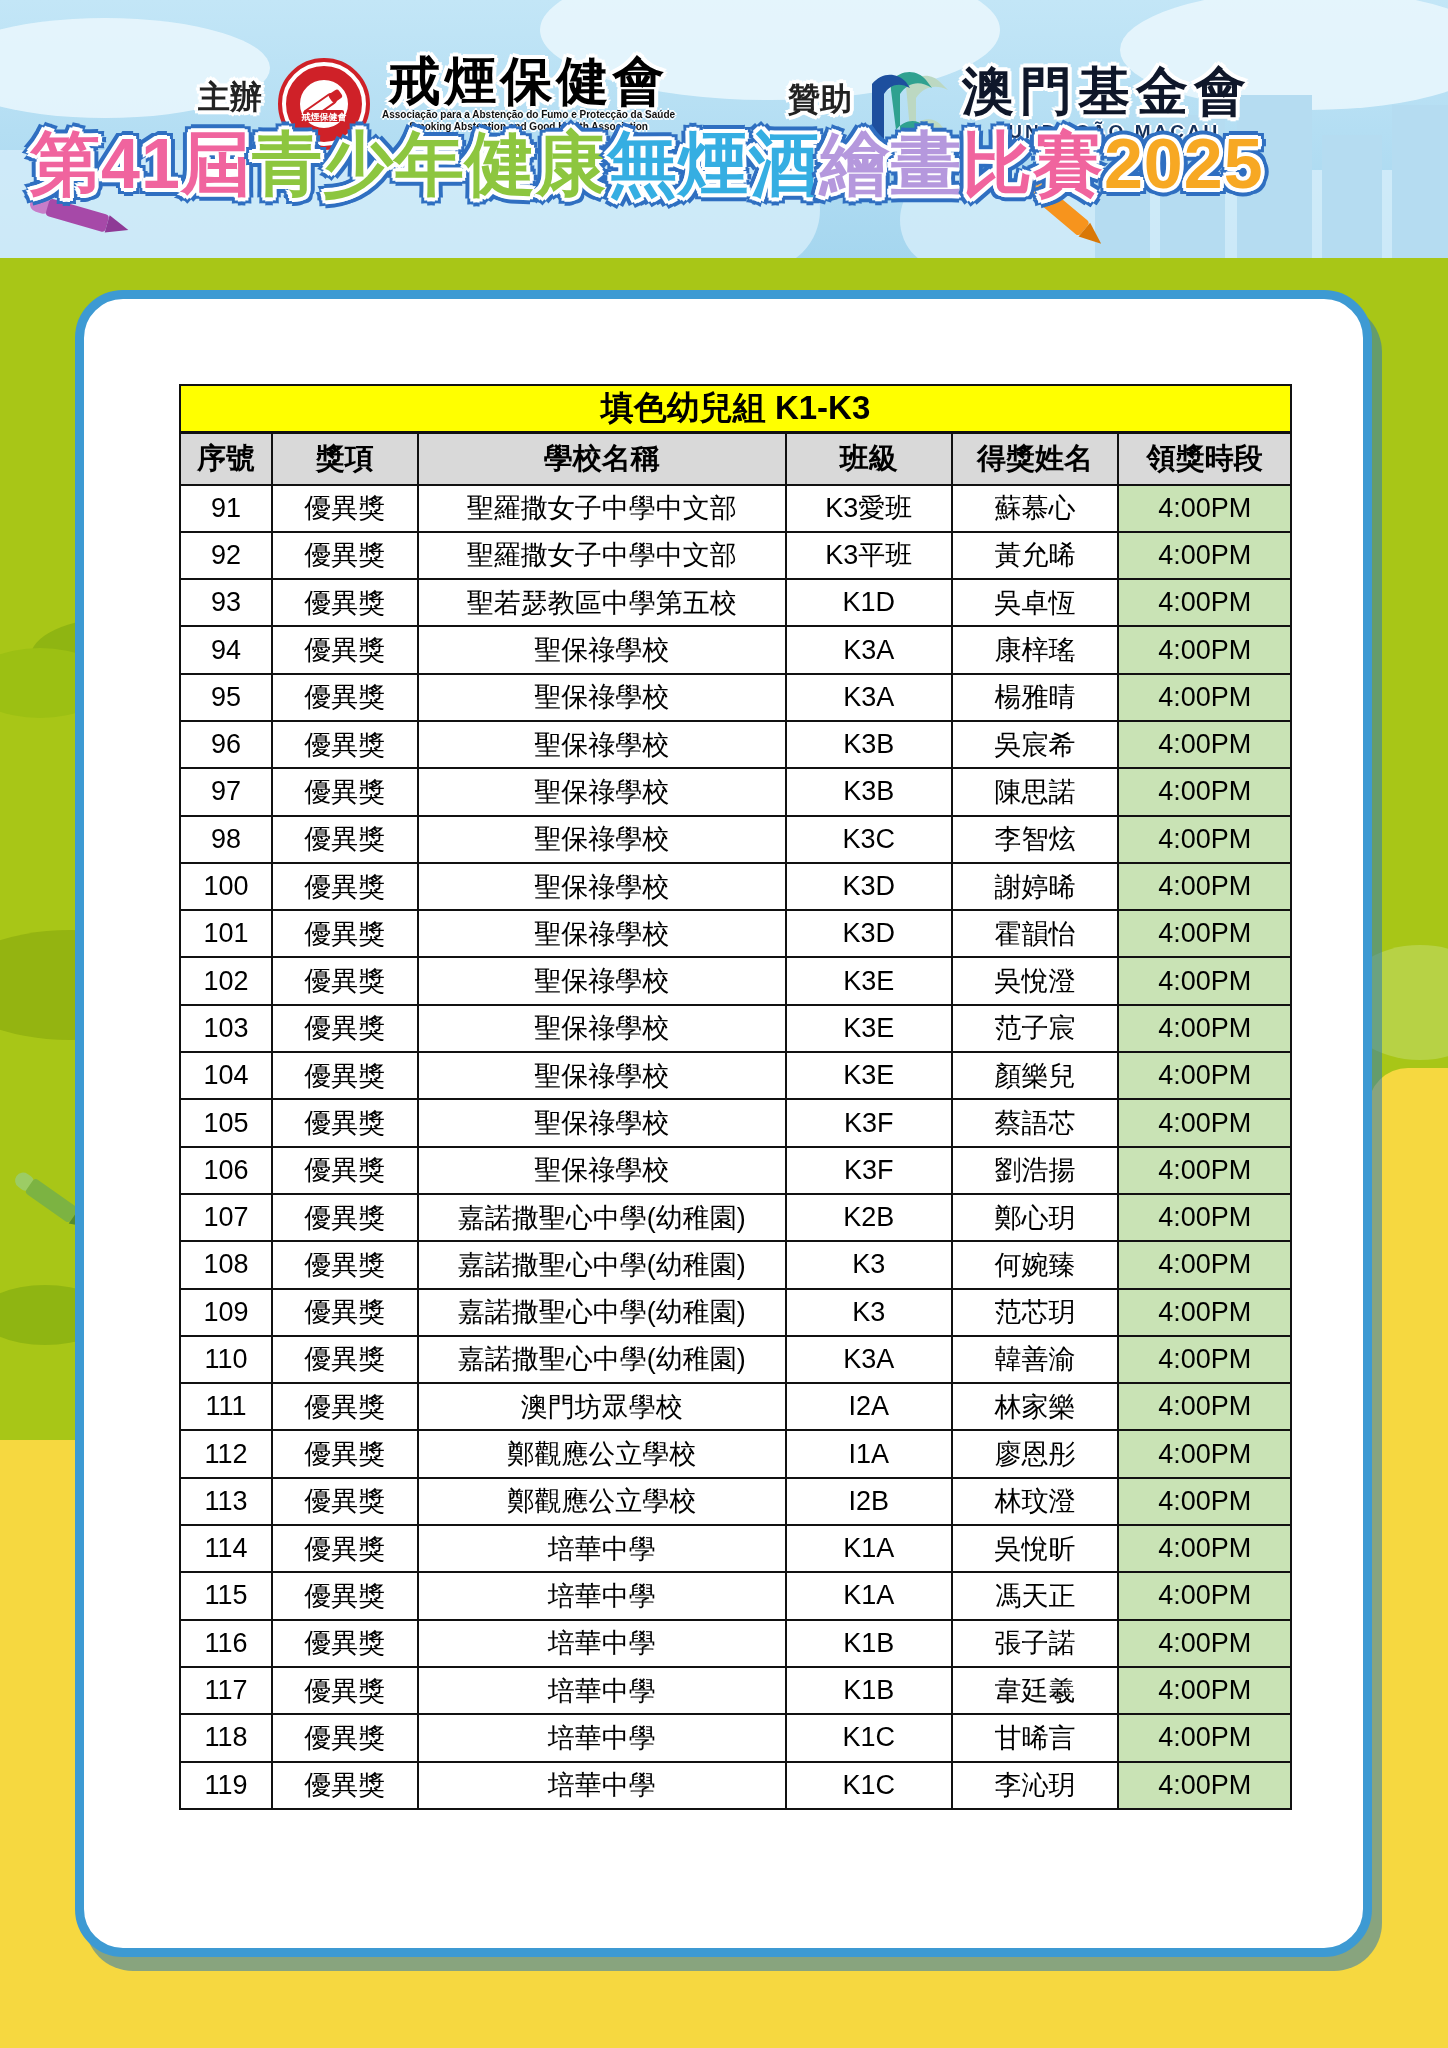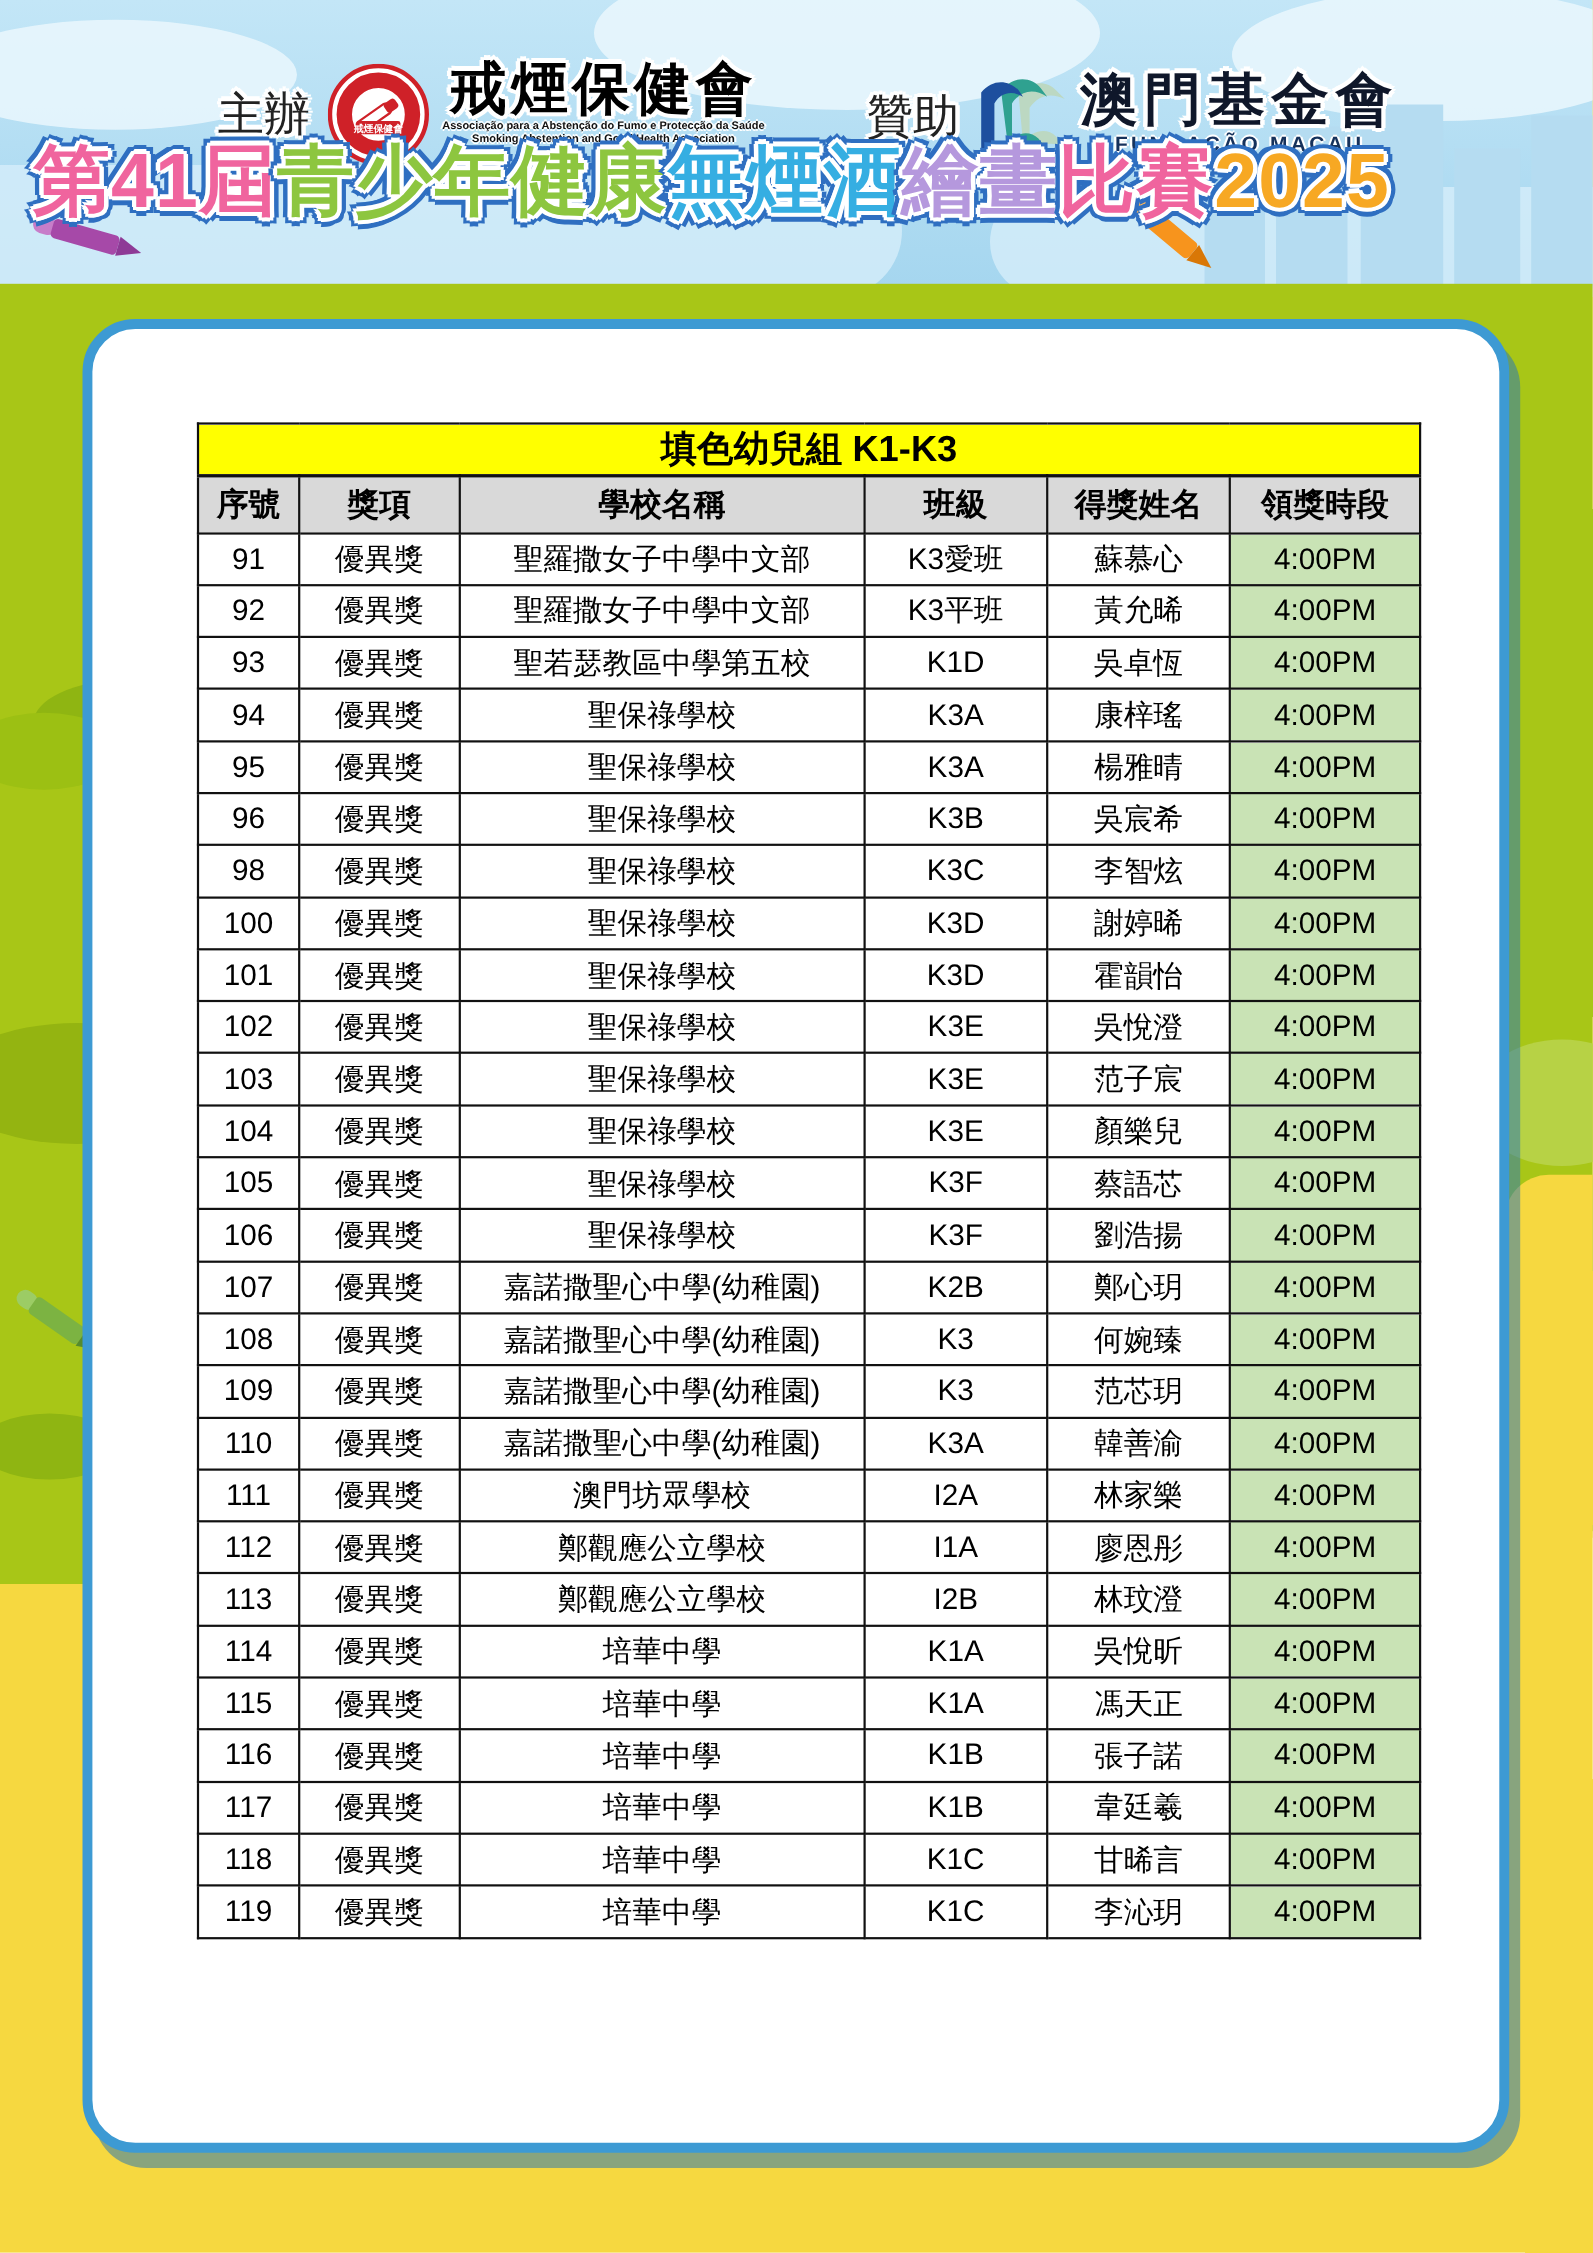--- a/index.html
+++ b/index.html
@@ -18,21 +18,21 @@
                   background:#f6d840; border-top-left-radius:40px; }
   .bush { position:absolute; border-radius:50%; }
 
   
   .pencil { position:absolute; }
 
   
   .logo-row { position:absolute; top:36px; left:0; width:1448px; height:120px; }
   .org-group { position:absolute; left:198px; top:18px; display:flex; align-items:flex-start; }
   .sp-group  { position:absolute; left:788px; top:28px; display:flex; align-items:flex-start; }
-  .host-label { font-size:42px; font-weight:normal; color:#222; margin-top:22px;
+  .host-label { font-size:32px; font-weight:bold; color:#222; margin-top:22px;
       text-shadow:-3px -3px 0 #fff,3px -3px 0 #fff,-3px 3px 0 #fff,3px 3px 0 #fff,0 4px 0 #fff,0 -4px 0 #fff,4px 0 0 #fff,-4px 0 0 #fff; }
   .org-emblem { margin:4px 12px 0 16px; }
   .org-text { display:flex; flex-direction:column; align-items:center; }
   .org-name { font-size:52px; font-weight:bold; color:#000; line-height:1.05;
       text-shadow:-3px -3px 0 #fff,3px -3px 0 #fff,-3px 3px 0 #fff,3px 3px 0 #fff,0 4px 0 #fff,0 -4px 0 #fff,4px 0 0 #fff,-4px 0 0 #fff; letter-spacing:4px; }
   .org-sub { font-size:10px; font-weight:bold; color:#111; line-height:1.25; text-align:center;
       text-shadow:-2px 0 0 #fff,2px 0 0 #fff,0 2px 0 #fff,0 -2px 0 #fff; }
   .sp-logo { margin:0 10px 0 14px; }
   .sp-text { display:flex; flex-direction:column; align-items:center; }
   .sp-name { font-size:52px; font-weight:bold; color:#0f172a; line-height:1.05; letter-spacing:6px;
@@ -215,20 +215,28 @@
           </tr>
           <tr>
             <td>96</td>
             <td>優異獎</td>
             <td>聖保祿學校</td>
             <td>K3B</td>
             <td>吳宸希</td>
             <td class="time-cell">4:00PM</td>
           </tr>
           <tr>
+            <td>97</td>
+            <td>優異獎</td>
+            <td>聖保祿學校</td>
+            <td>K3B</td>
+            <td>陳思諾</td>
+            <td class="time-cell">4:00PM</td>
+          </tr>
+          <tr>
             <td>98</td>
             <td>優異獎</td>
             <td>聖保祿學校</td>
             <td>K3C</td>
             <td>李智炫</td>
             <td class="time-cell">4:00PM</td>
           </tr>
           <tr>
             <td>100</td>
             <td>優異獎</td>

